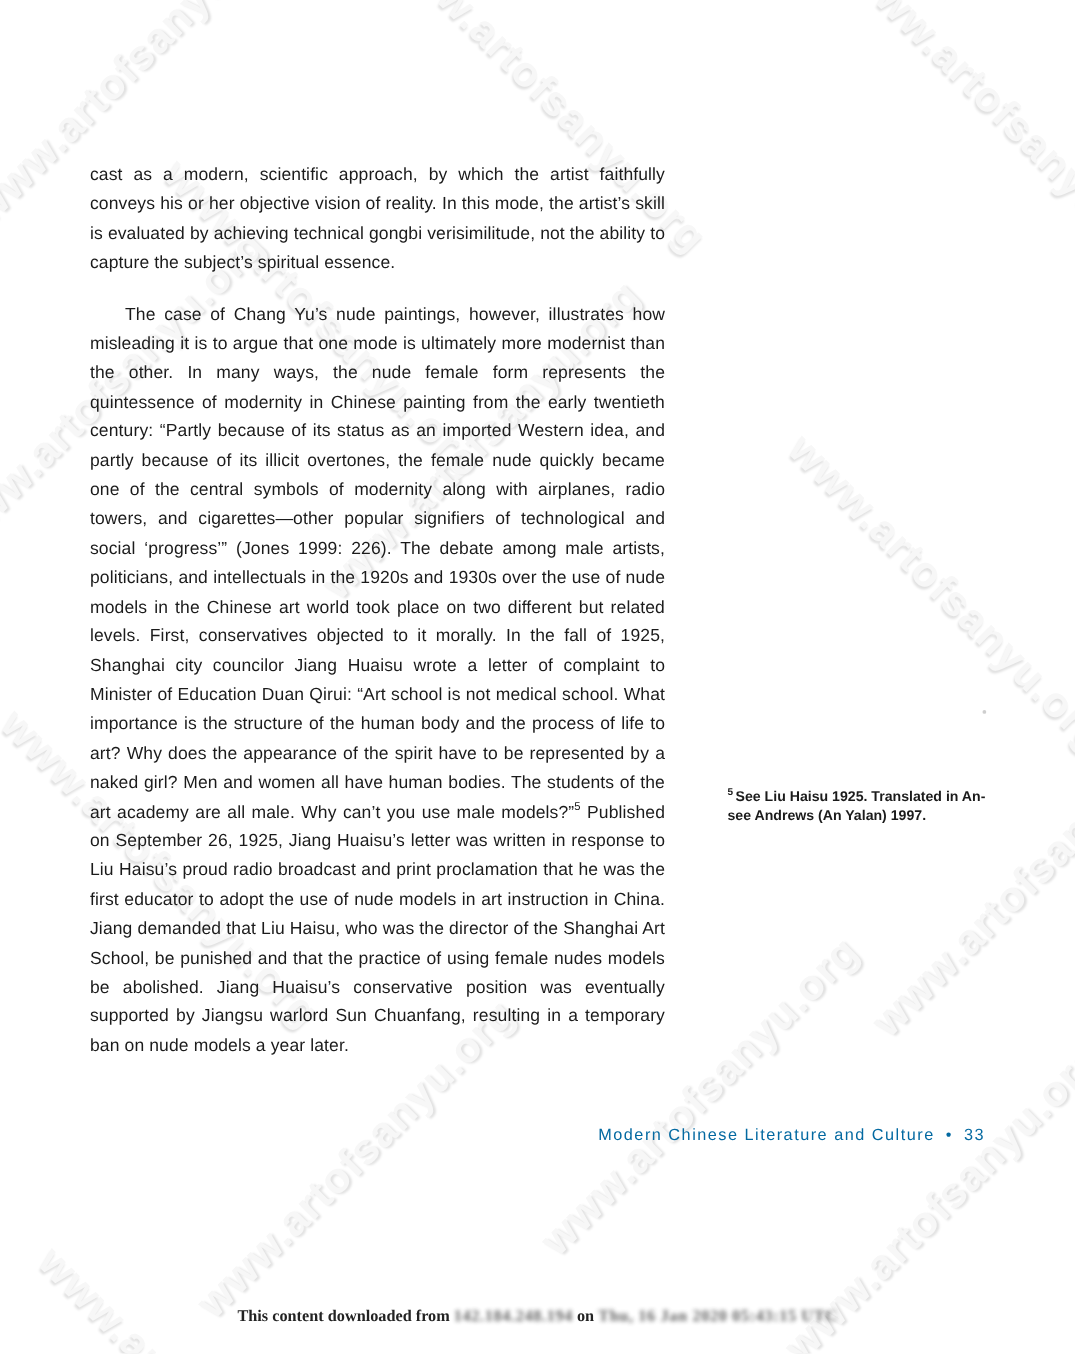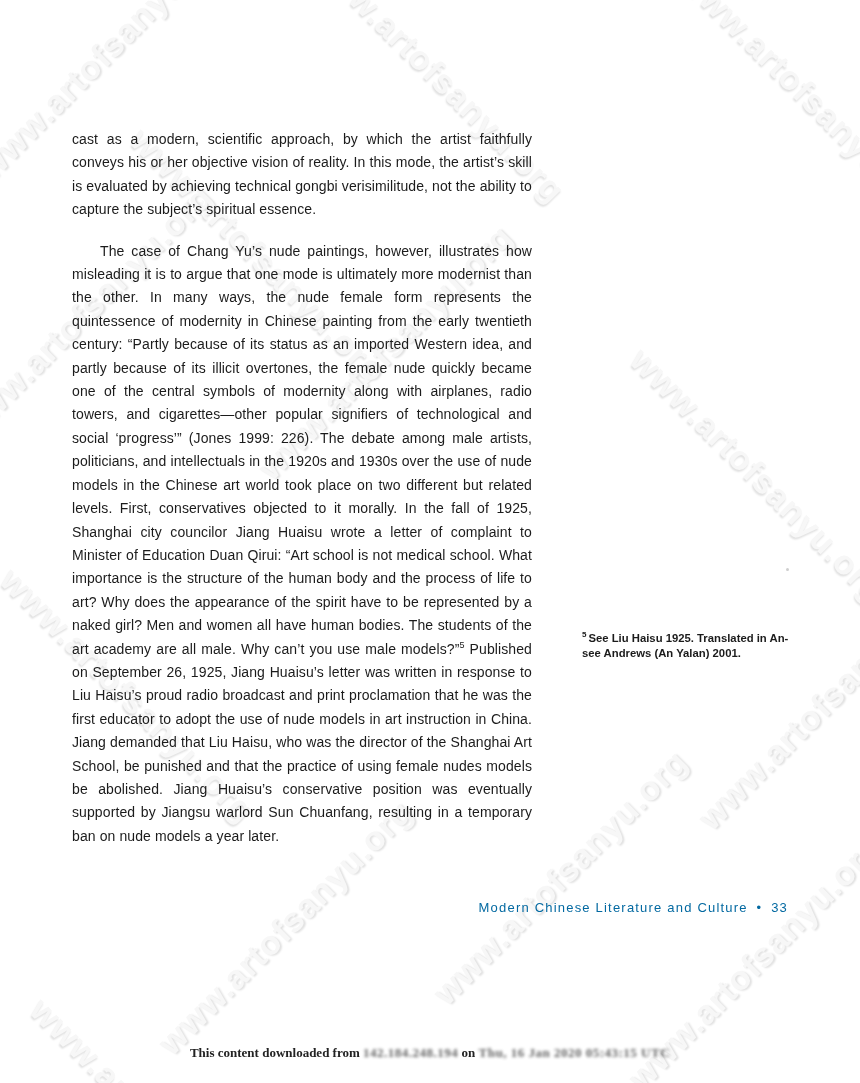--- a/index.html
+++ b/index.html
@@ -107,21 +107,21 @@
       <span class="wm" style="left: 620px; top: 1070px; transform: rotate(-45deg);">www.artofsanyu.org</span>
     </div>
 
   <main class="body-text">
     <p class="para"><span>cast as a modern, scientific approach, by which the artist faithfully conveys his or her objective vision of reality. In this mode, the artist’s skill is evaluated by achieving technical </span><span class="it">gongbi</span><span> verisimilitude, not the ability to capture the subject’s spiritual essence.</span></p>
     <p class="para indent"><span>The case of Chang Yu’s nude paintings, however, illustrates how misleading it is to argue that one mode is ultimately more modernist than the other. In many ways, the nude female form represents the quintessence of modernity in Chinese painting from the early twentieth century: “Partly because of its status as an imported Western idea, and partly because of its illicit overtones, the female nude quickly became one of the central symbols of modernity along with airplanes, radio towers, and cigarettes—other popular signifiers of technological and social ‘progress’” (Jones 1999: 226). The debate among male artists, politicians, and intellectuals in the 1920s and 1930s over the use of nude models in the Chinese art world took place on two different but related levels. First, conservatives objected to it morally. In the fall of 1925, Shanghai city councilor Jiang Huaisu wrote a letter of complaint to Minister of Education Duan Qirui: “Art school is not medical school. What importance is the structure of the human body and the process of life to art? Why does the appearance of the spirit have to be represented by a naked girl? Men and women all have human bodies. The students of the art academy are all male. Why can’t you use male models?”</span><span class="sup">5</span><span> Published on September 26, 1925, Jiang Huaisu’s letter was written in response to Liu Haisu’s proud radio broadcast and print proclamation that he was the first educator to adopt the use of nude models in art instruction in China. Jiang demanded that Liu Haisu, who was the director of the Shanghai Art School, be punished and that the practice of using female nudes models be abolished. Jiang Huaisu’s conservative position was eventually supported by Jiangsu warlord Sun Chuanfang, resulting in a temporary ban on nude models a year later.</span></p>
   </main>
 
   <aside class="sidenote">
     <div><span class="fn-sup">5</span><span>See Liu Haisu 1925. Translated in An-</span></div>
-    <div>see Andrews (An Yalan) 2001.</div>
+    <div>see Andrews (An Yalan) 1997.</div>
   </aside>
 
   <div class="running-footer">
     <span>Modern Chinese Literature and Culture</span>
     <span class="bullet">•</span>
     <span>33</span>
   </div>
 
   <div class="jstor-footer">
     <div>

